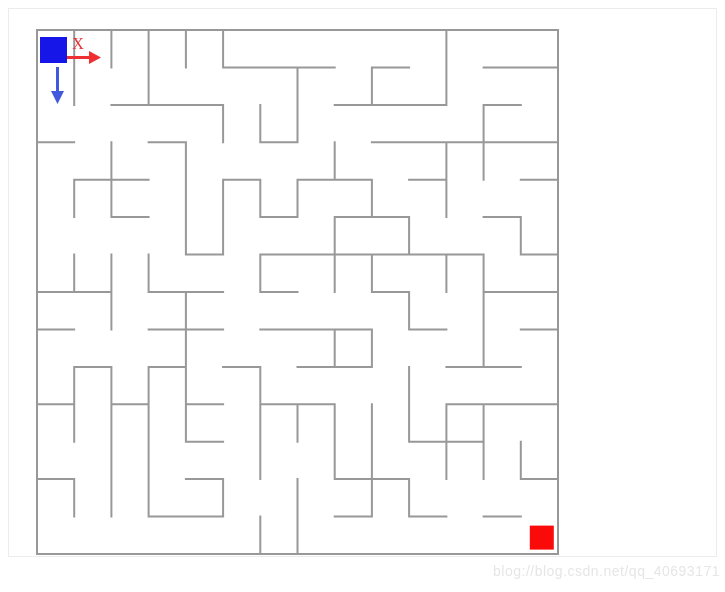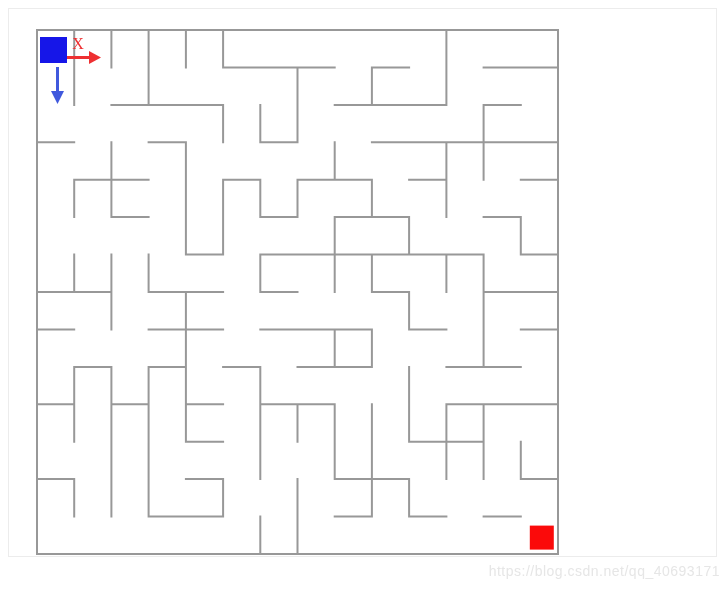--- a/index.html
+++ b/index.html
@@ -28,13 +28,13 @@
   </g>
 
   <text id="xlabel" x="78" y="49" text-anchor="middle" font-family="Liberation Serif, serif" font-size="16" fill="#ee3032">X</text>
 
   <g id="yarrow">
     <line x1="57.5" y1="67" x2="57.5" y2="92" stroke-width="3" stroke="#4059dd"></line>
     <polygon points="51,91 64,91 57.5,104" fill="#4059dd"></polygon>
   </g>
 </svg>
 
-<div id="watermark" style="color: rgb(230, 230, 230);">https://blog.csdn.net/qq_40693171</div>
+<div id="watermark" style="color: rgb(230, 230, 230);">blog://blog.csdn.net/qq_40693171</div>
 
 </body></html>

